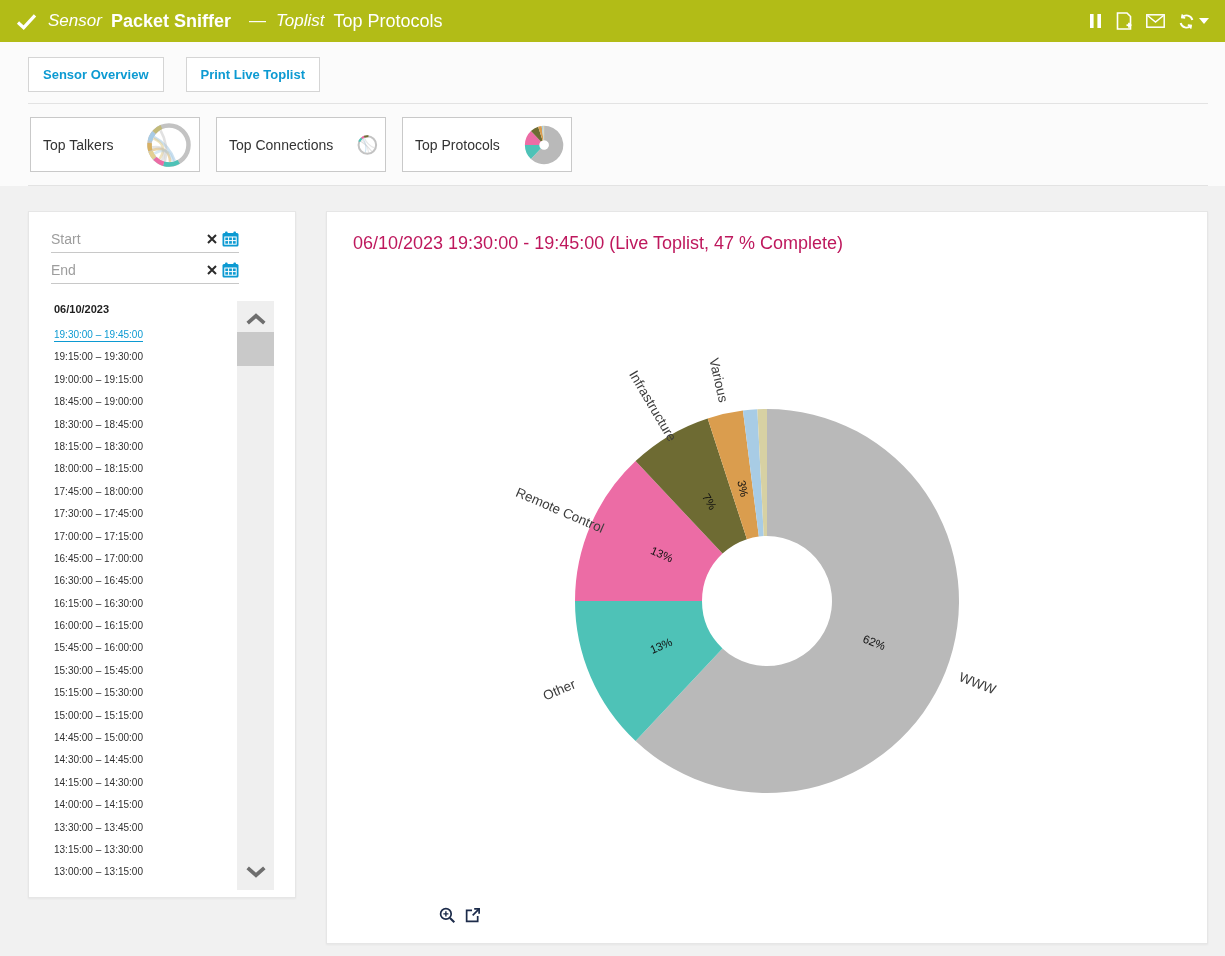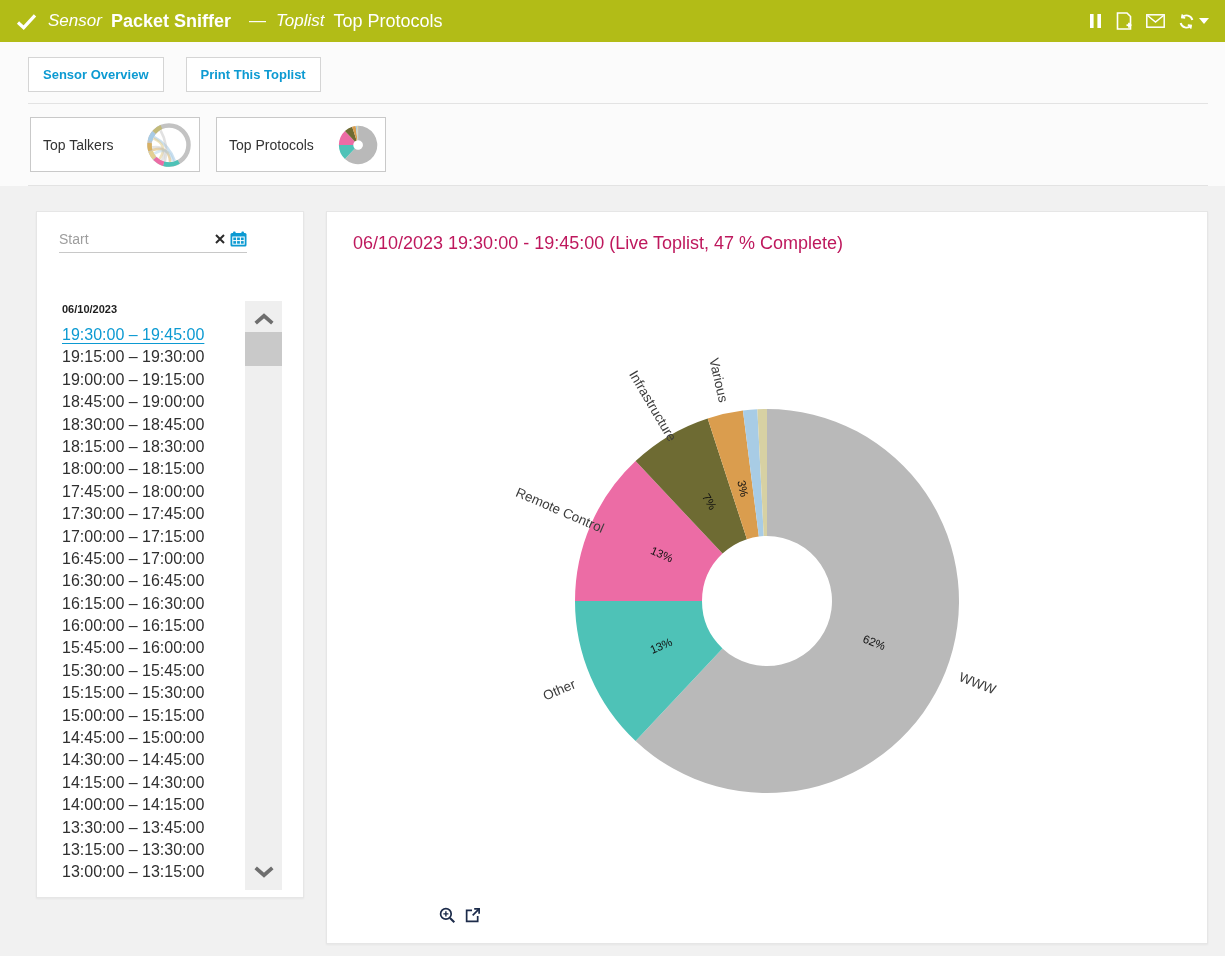--- a/index.html
+++ b/index.html
@@ -41,41 +41,41 @@
   .tabs-row { position:absolute; top:75px; left:30px; display:flex; gap:16px; }
   .tab-card {
     width:170px; height:55px; background:#fff; border:1px solid #c9c9c9;
     display:flex; align-items:center; justify-content:space-between;
     padding:0 7px 0 12px; cursor:pointer;gap:24px;
   }
   .tab-card .tab-label { font-size:14px; color:#333; white-space:nowrap; }
 
   
   .sidebar-panel {
-    position:absolute; left:36px; top:211px; width:268px; height:687px;
+    position:absolute; left:28px; top:211px; width:268px; height:687px;
     background:#fff; border:1px solid #e6e6e6; box-shadow:0 1px 2px rgba(0,0,0,.05);
   }
   .date-row {
     position:absolute; left:22px; width:188px; height:28px;
     border-bottom:1px solid #c8c8c8;
     display:flex; align-items:center;
   }
   .row-start { top:13px; } .row-end { top:44px; }
   .date-row input {
     border:none; outline:none; background:transparent; flex:1;
     font-size:14px; color:#333; font-family:inherit; min-width:0;
   }
   .date-row input::placeholder { color:#9d9d9d; opacity:1; }
   .date-row .clear-x { display:flex; margin-right:5px; cursor:pointer; }
   .date-row .cal { display:flex; cursor:pointer; }
 
   .interval-block { position:absolute; left:25px; top:91px; width:180px; }
   .date-header { font-size:11px; font-weight:700; color:#1f1f1f; margin-bottom:9px; }
   .interval {
-    font-size:16px; color:#2f2f2f; height:22.4px; line-height:22.4px;
+    font-size:10px; color:#2f2f2f; height:22.4px; line-height:22.4px;
     cursor:pointer; white-space:nowrap;
   }
   .interval.selected {
     color:#0c9ad2; text-decoration:underline; text-underline-offset:3px;
   }
 
   .vscroll {
     position:absolute; left:208px; top:89px; width:37px; height:589px;
     background:#efefef;
   }
@@ -151,21 +151,21 @@
             <polygon points="0,0 10,0 5,6" fill="#fff"></polygon>
           </svg>
       </span>
     </span>
   </span>
 </div>
 
 <div class="topbar">
   <div class="toolbar">
       <button class="btn">Sensor Overview</button>
-      <button class="btn">Print This Toplist</button>
+      <button class="btn">Print Live Toplist</button>
     </div>
   <div class="divider div1"></div>
   <div class="tabs-row">
       <div class="tab-card">
         <span class="tab-label">Top Talkers</span>
         <svg width="46" height="46" viewBox="0 0 46 46">
           <path d="M28.81434243653637 38.97477455336044 Q23 23 7.9898909213982385 15.018983432639864" fill="none" stroke="rgba(168,204,229,0.6)" stroke-width="2.6"></path>
           <path d="M24.185860053650135 39.958588854417016 Q23 23 6.742819148628399 27.97031898028653" fill="none" stroke="rgba(216,177,99,0.55)" stroke-width="2.6"></path>
           <path d="M18.88732777480565 39.49502734669194 Q23 23 14.499999999999993 8.277568135664549" fill="none" stroke="rgba(195,195,195,0.5)" stroke-width="2.6"></path>
           <path d="M13.493720640997307 37.09363873343571 Q23 23 7.351417491308512 16.35757081568235" fill="none" stroke="rgba(227,207,146,0.6)" stroke-width="2.6"></path>
@@ -174,38 +174,68 @@
           <circle cx="23" cy="23" r="19.5" fill="none" stroke="#c3c3c3" stroke-width="4.5"></circle>
           <path d="M32.75 39.887495373796554 A19.5 19.5 0 0 1 17.625071561568518 41.74460307079722" fill="none" stroke="#4ec2b7" stroke-width="4.5"></path>
           <path d="M17.625071561568518 41.74460307079722 A19.5 19.5 0 0 1 8.972873893396308 36.545838223950454" fill="none" stroke="#ec6ca5" stroke-width="4.5"></path>
           <path d="M8.508675903190817 36.04804682399774 A19.5 19.5 0 0 1 4.5623877758133204 29.348579011914556" fill="none" stroke="#e3cf92" stroke-width="4.5"></path>
           <path d="M4.352057258720812 28.701248242093374 A19.5 19.5 0 0 1 3.6068230403186696 20.961694966280767" fill="none" stroke="#d8b163" stroke-width="4.5"></path>
           <path d="M3.9261217856907855 18.94572202905371 A19.5 19.5 0 0 1 7.845653751589069 10.728252374528168" fill="none" stroke="#a8cce5" stroke-width="4.5"></path>
           <path d="M8.283163185655942 10.206848934685112 A19.5 19.5 0 0 1 15.380742994459144 5.050155357677422" fill="none" stroke="#c3bb79" stroke-width="4.5"></path>
         </svg>
       </div>
       <div class="tab-card">
+        <span class="tab-label">Top Connections</span>
+        <svg width="46" height="46" viewBox="0 0 46 46">
+          <path d="M8.277568135664543 14.499999999999998 Q23 23 32.75079941796779 36.925584752912854" fill="none" stroke="rgba(200,200,200,0.55)" stroke-width="2.6"></path>
+          <path d="M13.24920058203221 9.074415247087144 Q23 23 18.314164951111017 39.34144883095142" fill="none" stroke="rgba(168,204,229,0.5)" stroke-width="2.6"></path>
+          <path d="M16.35757081568233 7.351417491308521 Q23 23 38.76212552763539 29.368312088070503" fill="none" stroke="rgba(200,200,200,0.45)" stroke-width="2.6"></path>
+          <path d="M10.77122339424292 11.190807702197057 Q23 23 25.952019020337815 39.741731801207536" fill="none" stroke="rgba(200,200,200,0.4)" stroke-width="2.6"></path>
+          <circle cx="23" cy="23" r="19.5" fill="none" stroke="#c3c3c3" stroke-width="4.5"></circle>
+          <path d="M4.919914835947644 15.695171428389717 A19.5 19.5 0 0 1 10.728252374528163 7.845653751589074" fill="none" stroke="#4ec2b7" stroke-width="4.5"></path>
+          <path d="M10.728252374528163 7.845653751589074 A19.5 19.5 0 0 1 16.011824983866635 4.79518168330457" fill="none" stroke="#ec6ca5" stroke-width="4.5"></path>
+          <path d="M16.011824983866635 4.79518168330457 A19.5 19.5 0 0 1 25.37645219640038 3.6453500429942203" fill="none" stroke="#6e6b33" stroke-width="4.5"></path>
+        </svg>
+      </div>
+      <div class="tab-card">
         <span class="tab-label">Top Protocols</span>
         <svg width="46" height="46" viewBox="0 0 46 46">
           <path d="M23.00 1.00 A22 22 0 1 1 7.94 39.04 L19.23 27.01 A5.5 5.5 0 1 0 23.00 17.50 Z" fill="#b9b9b9"></path>
           <path d="M7.94 39.04 A22 22 0 0 1 1.00 23.00 L17.50 23.00 A5.5 5.5 0 0 0 19.23 27.01 Z" fill="#4ec2b7"></path>
           <path d="M1.00 23.00 A22 22 0 0 1 7.94 6.96 L19.23 18.99 A5.5 5.5 0 0 0 17.50 23.00 Z" fill="#ec6ca5"></path>
           <path d="M7.94 6.96 A22 22 0 0 1 16.20 2.08 L21.30 17.77 A5.5 5.5 0 0 0 19.23 18.99 Z" fill="#6e6b33"></path>
           <path d="M16.20 2.08 A22 22 0 0 1 20.24 1.17 L22.31 17.54 A5.5 5.5 0 0 0 21.30 17.77 Z" fill="#da9d4e"></path>
           <path d="M20.24 1.17 A22 22 0 0 1 21.89 1.03 L22.72 17.51 A5.5 5.5 0 0 0 22.31 17.54 Z" fill="#a8cce5"></path>
           <path d="M21.89 1.03 A22 22 0 0 1 23.00 1.00 L23.00 17.50 A5.5 5.5 0 0 0 22.72 17.51 Z" fill="#d7d1a3"></path>
         </svg>
       </div>
     </div>
   <div class="divider div2"></div>
 </div>
 
 <div class="sidebar-panel">
   <div class="date-row row-start">
     <input type="text" placeholder="Start" style="">
+    <span class="clear-x">
+      <svg width="10" height="10" viewBox="0 0 10 10" stroke="#2b2b2b" stroke-width="2">
+          <path d="M1 1 L9 9 M9 1 L1 9"></path>
+        </svg>
+    </span>
+    <span class="cal">
+      <svg width="17" height="16" viewBox="0 0 17 16">
+        <rect x="3" y="0.5" width="2.6" height="4" rx="1" fill="#0c9ad2"></rect>
+        <rect x="11.4" y="0.5" width="2.6" height="4" rx="1" fill="#0c9ad2"></rect>
+        <rect x="0.5" y="2" width="16" height="13.5" rx="1.5" fill="#0c9ad2"></rect>
+        <rect x="2.8" y="6" width="11.4" height="7.2" fill="none" stroke="#fff" stroke-width="1"></rect>
+        <path d="M6.6 6 V13.2 M10.4 6 V13.2 M2.8 9.6 H14.2" stroke="#fff" stroke-width="1" fill="none"></path>
+      </svg>
+    </span>
+  </div>
+  <div class="date-row row-end">
+    <input type="text" placeholder="End" style="">
     <span class="clear-x">
       <svg width="10" height="10" viewBox="0 0 10 10" stroke="#2b2b2b" stroke-width="2">
           <path d="M1 1 L9 9 M9 1 L1 9"></path>
         </svg>
     </span>
     <span class="cal">
       <svg width="17" height="16" viewBox="0 0 17 16">
         <rect x="3" y="0.5" width="2.6" height="4" rx="1" fill="#0c9ad2"></rect>
         <rect x="11.4" y="0.5" width="2.6" height="4" rx="1" fill="#0c9ad2"></rect>
         <rect x="0.5" y="2" width="16" height="13.5" rx="1.5" fill="#0c9ad2"></rect>

